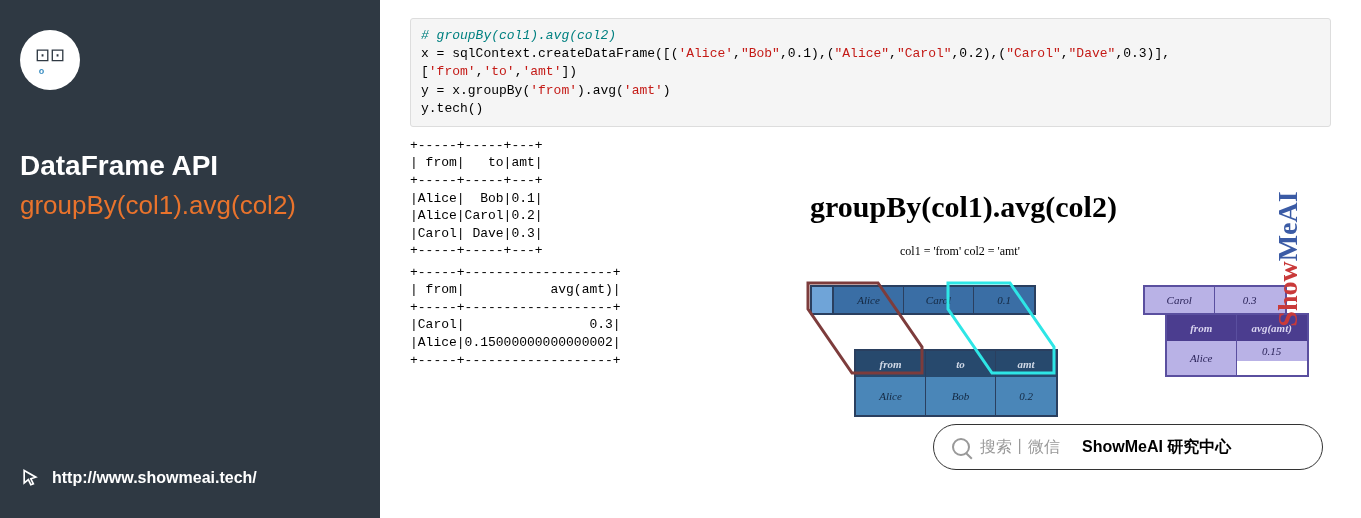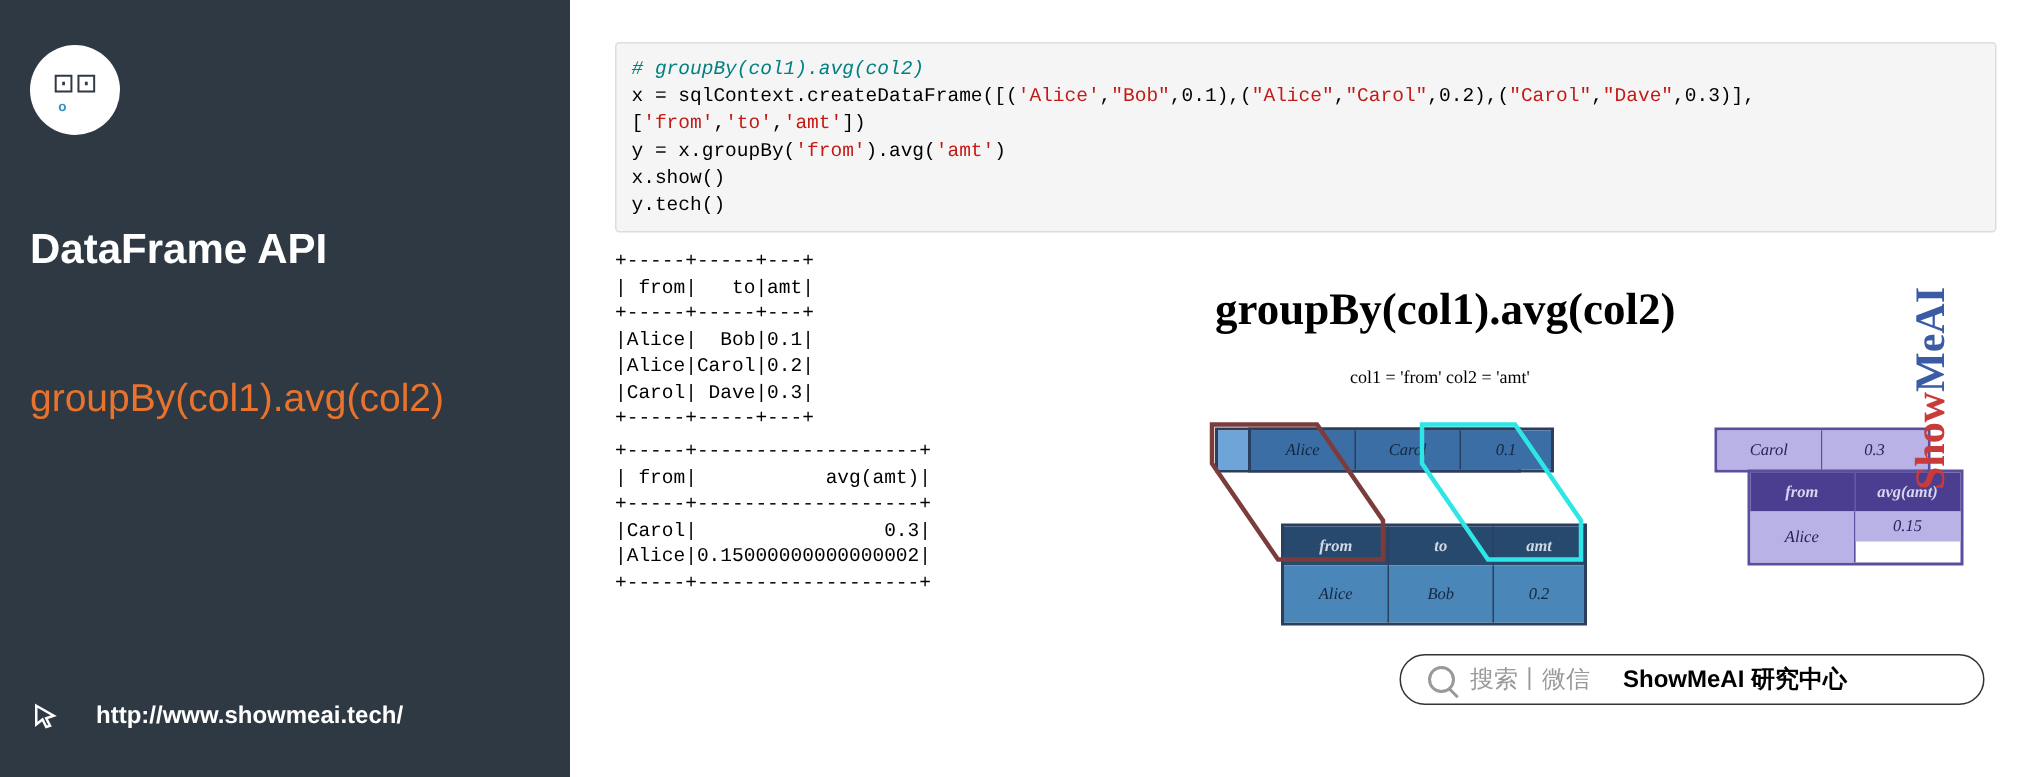--- a/index.html
+++ b/index.html
@@ -2,27 +2,27 @@
 <html><head>
 <meta charset="utf-8">
 <style>
 * { margin: 0; padding: 0; box-sizing: border-box; }
 body { width: 1361px; height: 518px; font-family: Arial, sans-serif; display: flex; overflow: hidden; position: relative; }
 .sidebar { width: 380px; height: 518px; background: #2f3943; color: #fff; padding: 30px 20px; display: flex; flex-direction: column; }
 .logo { width: 60px; height: 60px; background: #fff; border-radius: 50%; display: flex; flex-direction: column; align-items: center; justify-content: center; margin-bottom: 60px; }
 .logo-eyes { font-size: 18px; color: #2f3943; }
 .logo-text { font-size: 9px; font-weight: bold; }
 .logo-text .blue { color: #3b8ec2; }
-.sidebar-title { font-size: 28px; font-weight: bold; color: #fff; margin-bottom: 60px; }
+.sidebar-title { font-size: 28px; font-weight: bold; color: #fff; }
 .sidebar-func { font-size: 26px; color: #e9732c; line-height: 1.8; }
-.sidebar-footer { margin-top: auto; display: flex; align-items: center; gap: 24px; }
+.sidebar-footer { margin-top: auto; display: flex; align-items: center; gap: 12px; }
 .cursor-icon { width: 20px; height: 20px; }
 .footer-url { font-size: 16px; color: #fff; font-weight: bold; }
 
-.main { flex: 1; background: #fff; padding: 28px 30px 18px 30px; position: relative; }
+.main { flex: 1; background: #fff; padding: 18px 30px 18px 30px; position: relative; }
 .code-block { background: #f5f5f5; border: 1px solid #ddd; border-radius: 3px; padding: 8px 10px; font-family: 'Courier New', monospace; font-size: 13px; line-height: 1.4; margin-bottom: 10px; }
 .code-comment { color: #008080; font-style: italic; }
 .code-str { color: #c41a16; }
 .output { font-family: 'Courier New', monospace; font-size: 13px; line-height: 1.35; white-space: pre; margin-bottom: 4px; }
 
 .diagram-area { position: absolute; top: 190px; left: 430px; right: 60px; }
 .diagram-title { font-size: 30px; font-weight: bold; font-family: Georgia, serif; margin-bottom: 20px; }
 .diagram-sub { font-size: 12px; font-family: Georgia, serif; margin-left: 90px; margin-bottom: 26px; }
 
 .tables-wrap { display: flex; gap: 120px; align-items: flex-start; position: relative; }
@@ -36,21 +36,21 @@
 .c1 { background: #6fa4d8; color: #142841; font-style: italic; }
 .data-row { background: #4a86b8; color: #142841; font-style: italic; height: 38px !important; }
 
 .stack-purple { position: relative; width: 160px; }
 .purple-card { position: absolute; display: flex; border: 2px solid #5a4f9f; font-family: Georgia, serif; font-size: 11px; }
 .p-cell { border-right: 1px solid #5a4f9f; display: flex; align-items: center; justify-content: center; height: 26px; }
 .p-cell:last-child { border-right: none; }
 .ph { background: #4b3d8f; color: #d9d4f0; font-style: italic; font-weight: bold; }
 .pd { background: #b9b2e6; color: #2a2359; font-style: italic; }
 
-.search-box { position: absolute; bottom: 48px; right: 38px; width: 390px; height: 34px; border: 1.5px solid #333; border-radius: 23px; display: flex; align-items: center; padding: 0 18px; gap: 10px; background: #fff; }
+.search-box { position: absolute; bottom: 48px; right: 38px; width: 390px; height: 46px; border: 1.5px solid #333; border-radius: 23px; display: flex; align-items: center; padding: 0 18px; gap: 10px; background: #fff; }
 .search-icon { width: 18px; height: 18px; border: 2px solid #999; border-radius: 50%; position: relative; }
 .search-icon::after { content: ''; position: absolute; width: 2px; height: 8px; background: #999; bottom: -6px; right: -2px; transform: rotate(-45deg); }
 .search-text1 { color: #999; font-size: 16px; }
 .search-text2 { color: #000; font-size: 16px; font-weight: bold; margin-left: 12px; }
 
 .watermark { position: absolute; right: 6px; top: 50%; transform: translateY(-50%) rotate(-90deg); transform-origin: center; font-size: 28px; font-weight: bold; font-family: Georgia, serif; white-space: nowrap; }
 .wm-r { color: #c93a3a; }
 .wm-b { color: #3b5ba5; }
 </style>
 </head>
@@ -69,21 +69,20 @@
       </svg>
     <span class="footer-url">http://www.showmeai.tech/</span>
   </div>
 </div>
 
 <div class="main">
   <div class="code-block">
     <div class="code-comment"># groupBy(col1).avg(col2)</div>
     <div><span>x = sqlContext.createDataFrame([(</span><span class="code-str">'Alice'</span>,<span class="code-str">"Bob"</span><span>,0.1),(</span><span class="code-str">"Alice"</span><span>,</span><span class="code-str">"Carol"</span><span>,0.2),(</span><span class="code-str">"Carol"</span><span>,</span><span class="code-str">"Dave"</span><span>,0.3)], [</span><span class="code-str">'from'</span><span>,</span><span class="code-str">'to'</span><span>,</span><span class="code-str">'amt'</span><span>])</span></div>
     <div><span>y = x.groupBy(</span><span class="code-str">'from'</span><span>).avg(</span><span class="code-str">'amt'</span><span>)</span></div>
-    <div>x.show()</div>
     <div>y.tech()</div>
   </div>
   <div class="output">+-----+-----+---+
 | from|   to|amt|
 +-----+-----+---+
 |Alice|  Bob|0.1|
 |Alice|Carol|0.2|
 |Carol| Dave|0.3|
 +-----+-----+---+</div>
   <div class="output">+-----+-------------------+

